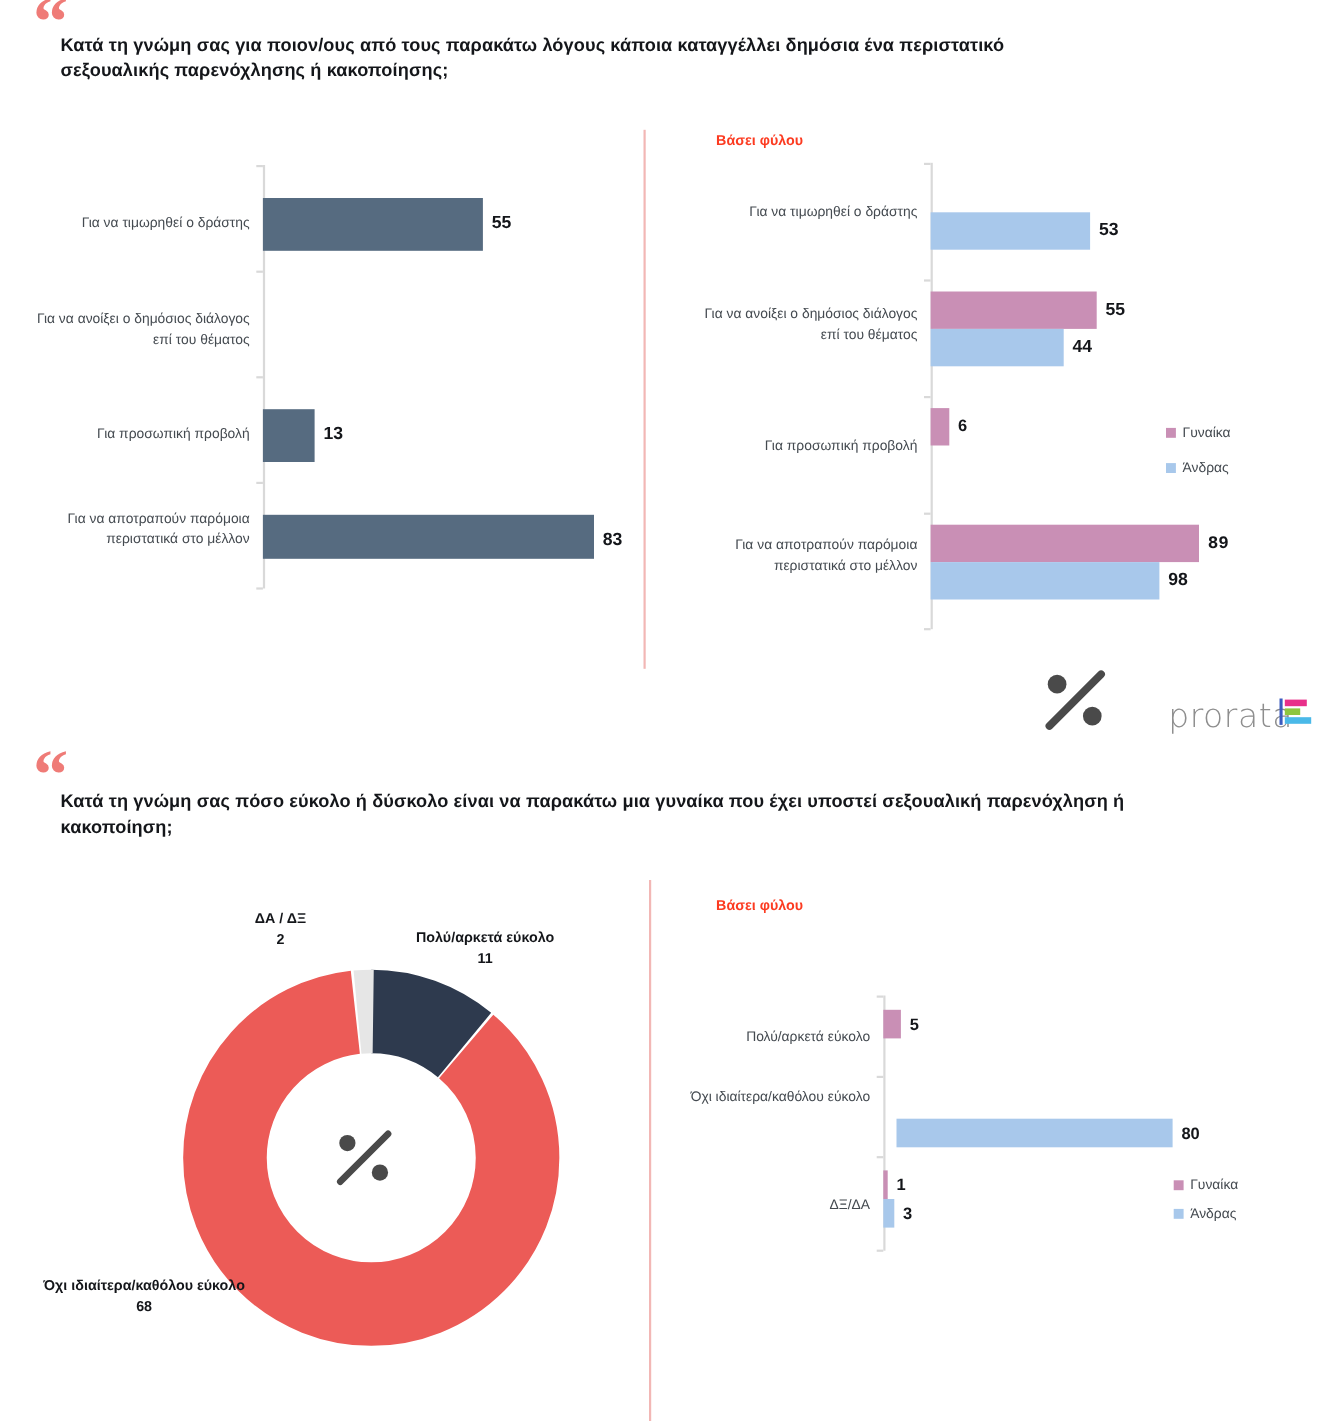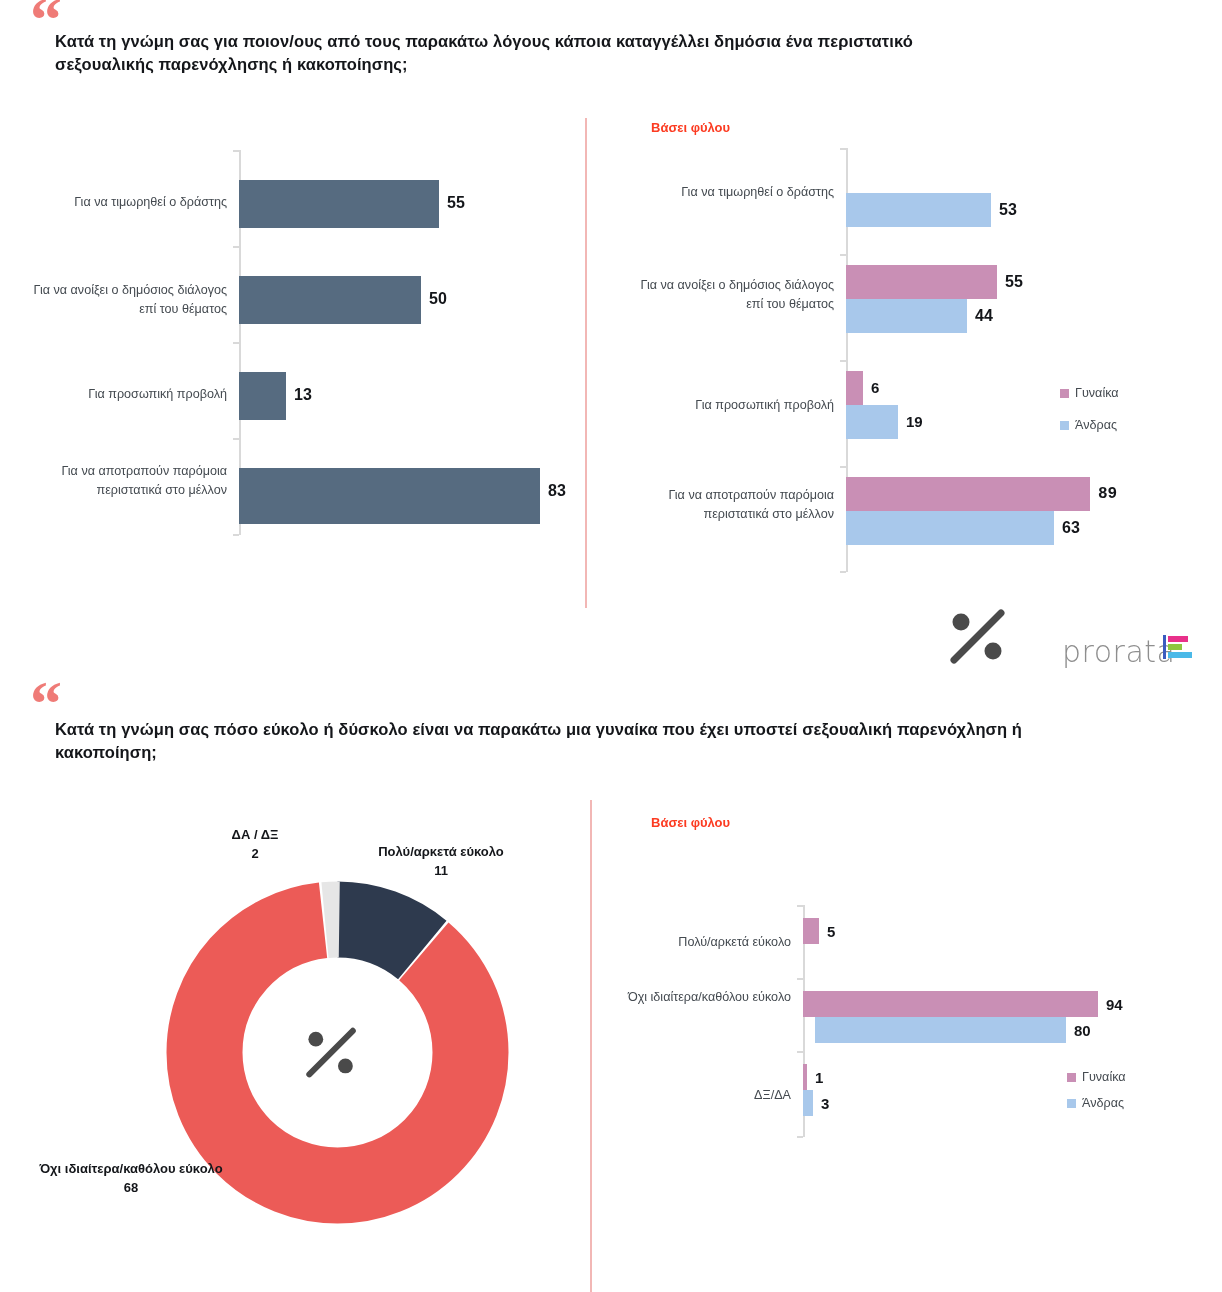--- a/index.html
+++ b/index.html
@@ -137,33 +137,29 @@
   <div class="tick" style="left:233px; top:288px;"></div>
   <div class="tick" style="left:233px; top:384px;"></div>
 
   <div class="cat-label" style="left:19px; top:43px; width:208px;">Για να τιμωρηθεί ο δράστης</div>
   <div class="bar-row" style="left:239px; top:30px; width:340px; height:48px;">
     <div class="bar" style="width:200px; background:#566b80;"></div>
     <div class="val" style="left:208px; top:14px;">55</div>
   </div>
 
   <div class="cat-label" style="left:19px; top:131px; width:208px;">Για να ανοίξει ο δημόσιος διάλογος επί του θέματος</div>
-  <div class="bar-row" style="left:239px; top:126px; width:340px; height:48px;">
-    <div class="bar" style="width:182px; background:#566b80;"></div>
-    <div class="val" style="left:190px; top:14px;">50</div>
-  </div>
 
   <div class="cat-label" style="left:19px; top:235px; width:208px;">Για προσωπική προβολή</div>
   <div class="bar-row" style="left:239px; top:222px; width:340px; height:48px;">
     <div class="bar" style="width:47px; background:#566b80;"></div>
     <div class="val" style="left:55px; top:14px;">13</div>
   </div>
 
   <div class="cat-label" style="left:8px; top:312px; width:219px;">Για να αποτραπούν παρόμοια περιστατικά στο μέλλον</div>
-  <div class="bar-row" style="left:239px; top:318px; width:340px; height:56px;">
+  <div class="bar-row" style="left:239px; top:318px; width:340px; height:40px;">
     <div class="bar" style="width:301px; background:#566b80;"></div>
     <div class="val" style="left:309px; top:14px;">83</div>
   </div>
 </div>
 
 <div class="chart" style="left:600px; top:148px; width:622px; height:430px;">
   <div class="axis" style="left:246px; top:0; height:424px;"></div>
   <div class="tick" style="left:240px; top:0;"></div>
   <div class="tick" style="left:240px; top:106px;"></div>
   <div class="tick" style="left:240px; top:212px;"></div>
@@ -184,33 +180,29 @@
   <div class="bar-row" style="left:246px; top:151px; width:330px; height:34px;">
     <div class="bar" style="width:121px; background:#a8c8eb;"></div>
     <div class="val" style="left:129px; top:8px;">44</div>
   </div>
 
   <div class="cat-label" style="left:30px; top:248px; width:204px;">Για προσωπική προβολή</div>
   <div class="bar-row" style="left:246px; top:223px; width:330px; height:34px;">
     <div class="bar" style="width:17px; background:#c98fb5;"></div>
     <div class="val val-sm" style="left:25px; top:8px;">6</div>
   </div>
-  <div class="bar-row" style="left:246px; top:257px; width:330px; height:34px;">
-    <div class="bar" style="width:52px; background:#a8c8eb;"></div>
-    <div class="val val-sm" style="left:60px; top:8px;">19</div>
-  </div>
 
   <div class="cat-label" style="left:17px; top:338px; width:217px;">Για να αποτραπούν παρόμοια περιστατικά στο μέλλον</div>
   <div class="bar-row" style="left:246px; top:329px; width:330px; height:34px;">
     <div class="bar" style="width:244px; background:#c98fb5;"></div>
     <div class="val" style="left:252px; top:8px;font-family:Liberation Mono, monospace;">89</div>
   </div>
   <div class="bar-row" style="left:246px; top:363px; width:330px; height:34px;">
     <div class="bar" style="width:208px; background:#a8c8eb;"></div>
-    <div class="val" style="left:216px; top:8px;">63</div>
+    <div class="val" style="left:216px; top:8px;">98</div>
   </div>
 
   <div class="legend" style="left:460px; top:238px;">
     <div class="legend-item">
       <span class="legend-swatch" style="background:#c98fb5;"></span>
       <span>Γυναίκα</span>
     </div>
     <div class="legend-item">
       <span class="legend-swatch" style="background:#a8c8eb;"></span>
       <span>Άνδρας</span>
@@ -279,24 +271,20 @@
   <div class="tick" style="left:197px; top:146px;"></div>
   <div class="tick" style="left:197px; top:231px;"></div>
 
   <div class="cat-label" style="left:16px; top:28px; width:175px;">Πολύ/αρκετά εύκολο</div>
   <div class="bar-row" style="left:203px; top:13px; width:330px; height:26px;">
     <div class="bar" style="width:16px; background:#c98fb5;"></div>
     <div class="val val-sm" style="left:24px; top:5px;">5</div>
   </div>
 
   <div class="cat-label" style="left:16px; top:83px; width:175px;">Όχι ιδιαίτερα/καθόλου εύκολο</div>
-  <div class="bar-row" style="left:203px; top:86px; width:330px; height:26px;">
-    <div class="bar" style="width:295px; background:#c98fb5;"></div>
-    <div class="val val-sm" style="left:303px; top:5px;">94</div>
-  </div>
   <div class="bar-row" style="left:203px; top:112px; width:330px; height:26px;margin-left:12px;">
     <div class="bar" style="width:251px; background:#a8c8eb;"></div>
     <div class="val val-sm" style="left:259px; top:5px;">80</div>
   </div>
 
   <div class="cat-label" style="left:16px; top:181px; width:175px;">ΔΞ/ΔΑ</div>
   <div class="bar-row" style="left:203px; top:159px; width:330px; height:26px;">
     <div class="bar" style="width:4px; background:#c98fb5;"></div>
     <div class="val val-sm" style="left:12px; top:5px;">1</div>
   </div>

